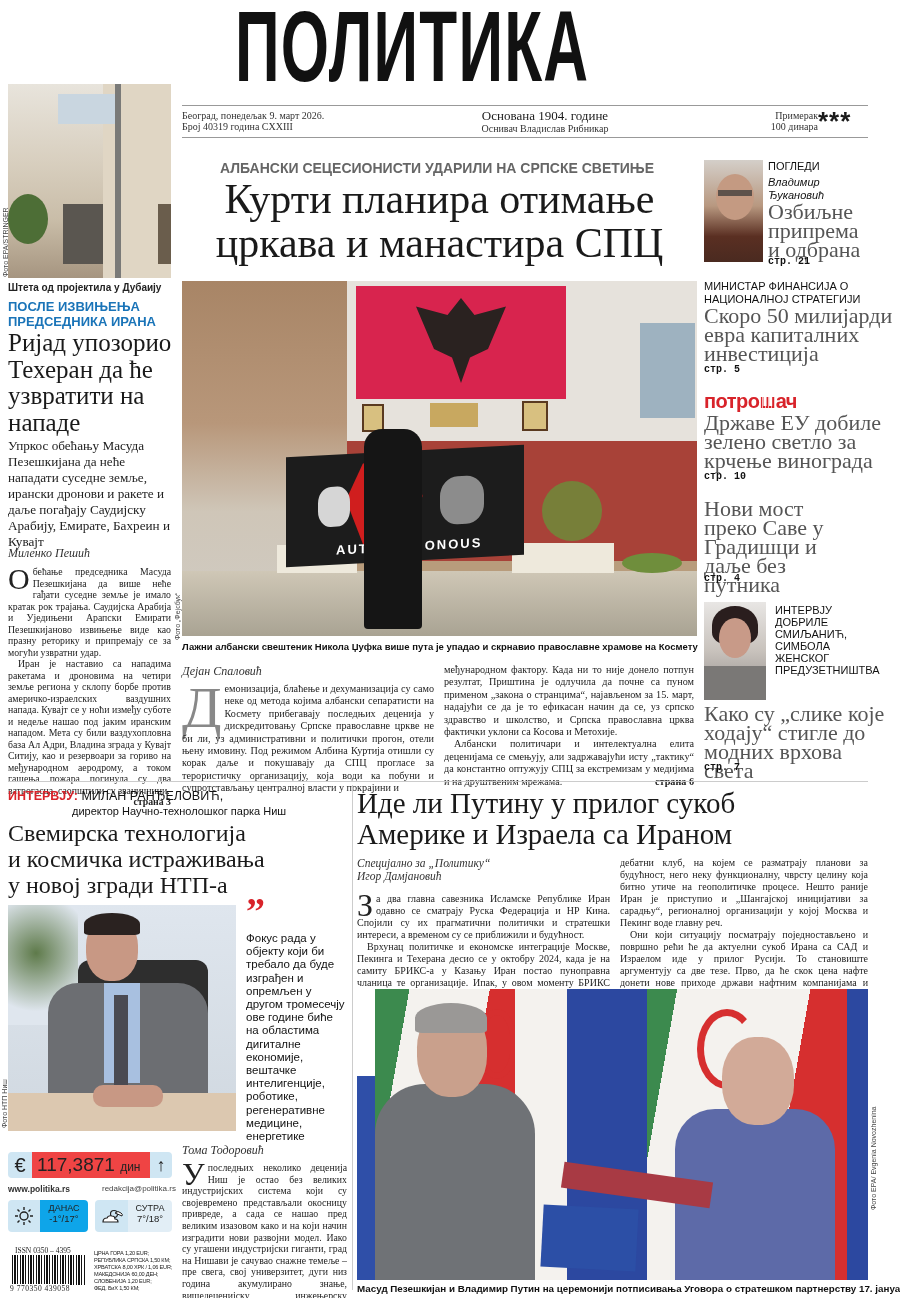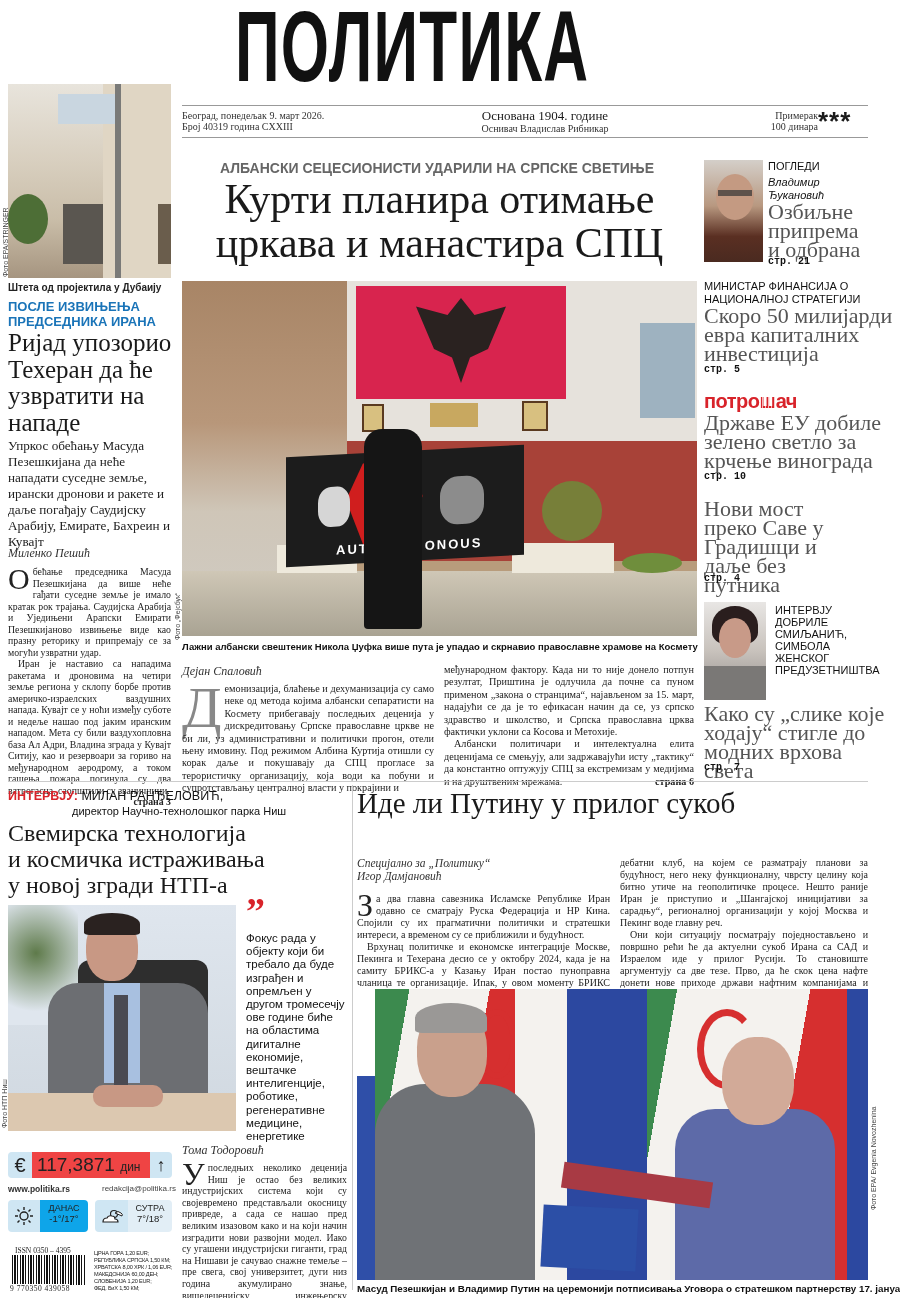--- a/index.html
+++ b/index.html
@@ -231,20 +231,21 @@
   <div>ЦРНА ГОРА 1,20 EUR;</div>
   <div>РЕПУБЛИКА СРПСКА 1,50 КМ;</div>
   <div>ХРВАТСКА 8,00 ХРК / 1,06 EUR;</div>
   <div>МАКЕДОНИЈА 60,00 ДЕН;</div>
   <div>СЛОВЕНИЈА 1,20 EUR;</div>
   <div>ФЕД. БиХ 1,50 КМ;</div>
 </div>
 
 <div class="abs h-serif" style="left:357px;top:788px;width:520px;font-size:29px;line-height:31px">
   <div>Иде ли Путину у прилог сукоб</div>
+  <div>Америке и Израела са Ираном</div>
 </div>
 <div class="abs author" style="left:357px;top:857px;font-size:11.5px;line-height:13px">
   <div>Специјално за „Политику“</div>
   <div>Игор Дамјановић</div>
 </div>
 <div class="abs body" style="left:357px;top:893px;width:253px;font-size:10px;line-height:12px">
   <span class="dropcap" style="font-size:32px;line-height:23px">З</span><span>а два главна савезника Исламске Републике Иран одавно се сматрају Руска Федерација и НР Кина. Спојили су их прагматични политички и стратешки интереси, а временом су се приближили и будућност.</span>
   <div style="text-indent:10px">Врхунац политичке и економске интеграције Москве, Пекинга и Техерана десио се у октобру 2024, када је на самиту БРИКС-а у Казању Иран постао пуноправна чланица те организације. Ипак, у овом моменту БРИКС пре представља</div>
 </div>
 <div class="abs body" style="left:620px;top:857px;width:248px;font-size:10px;line-height:12px">

